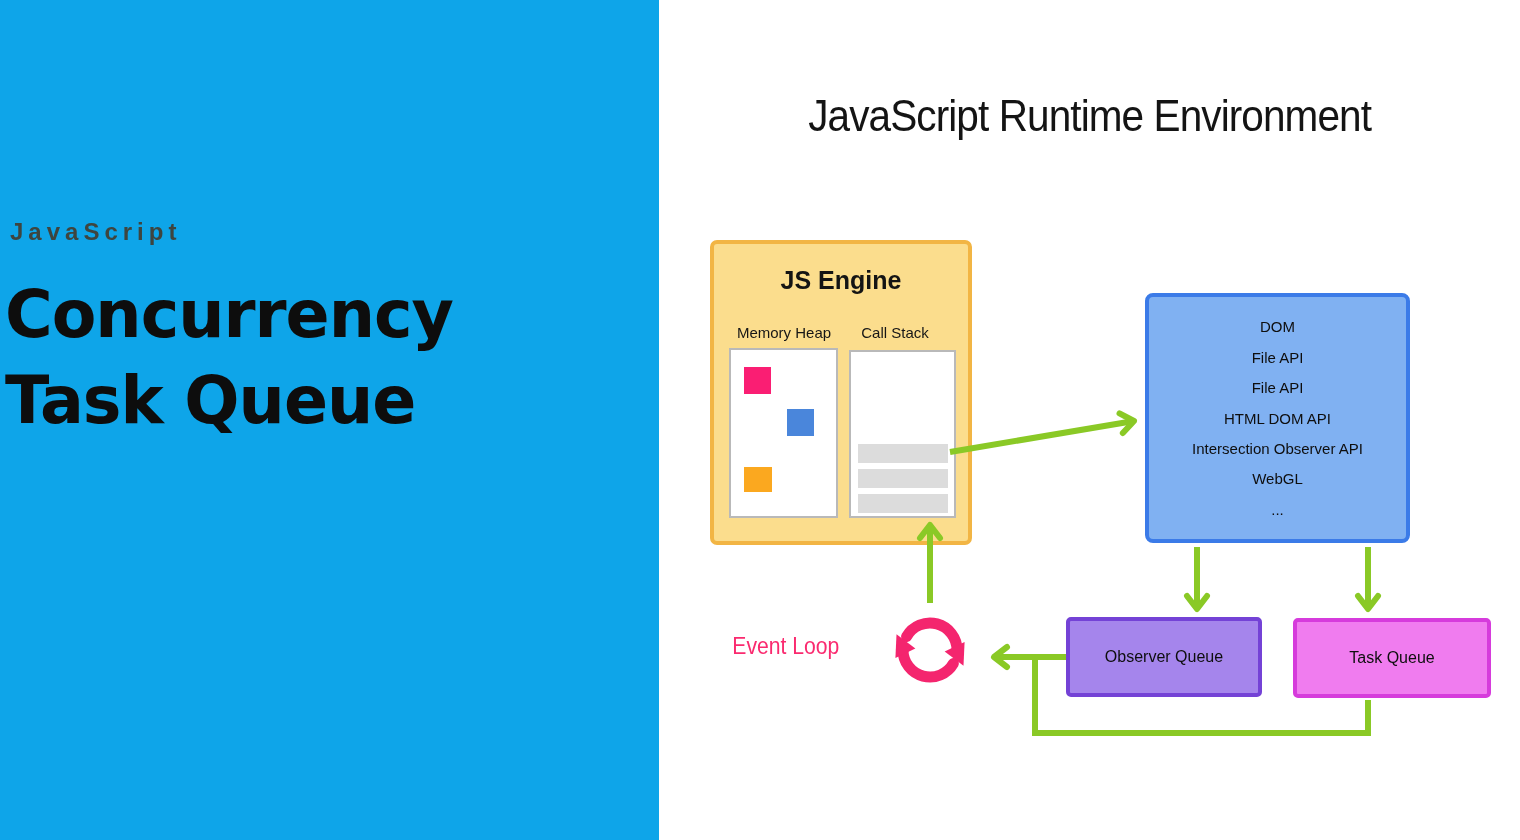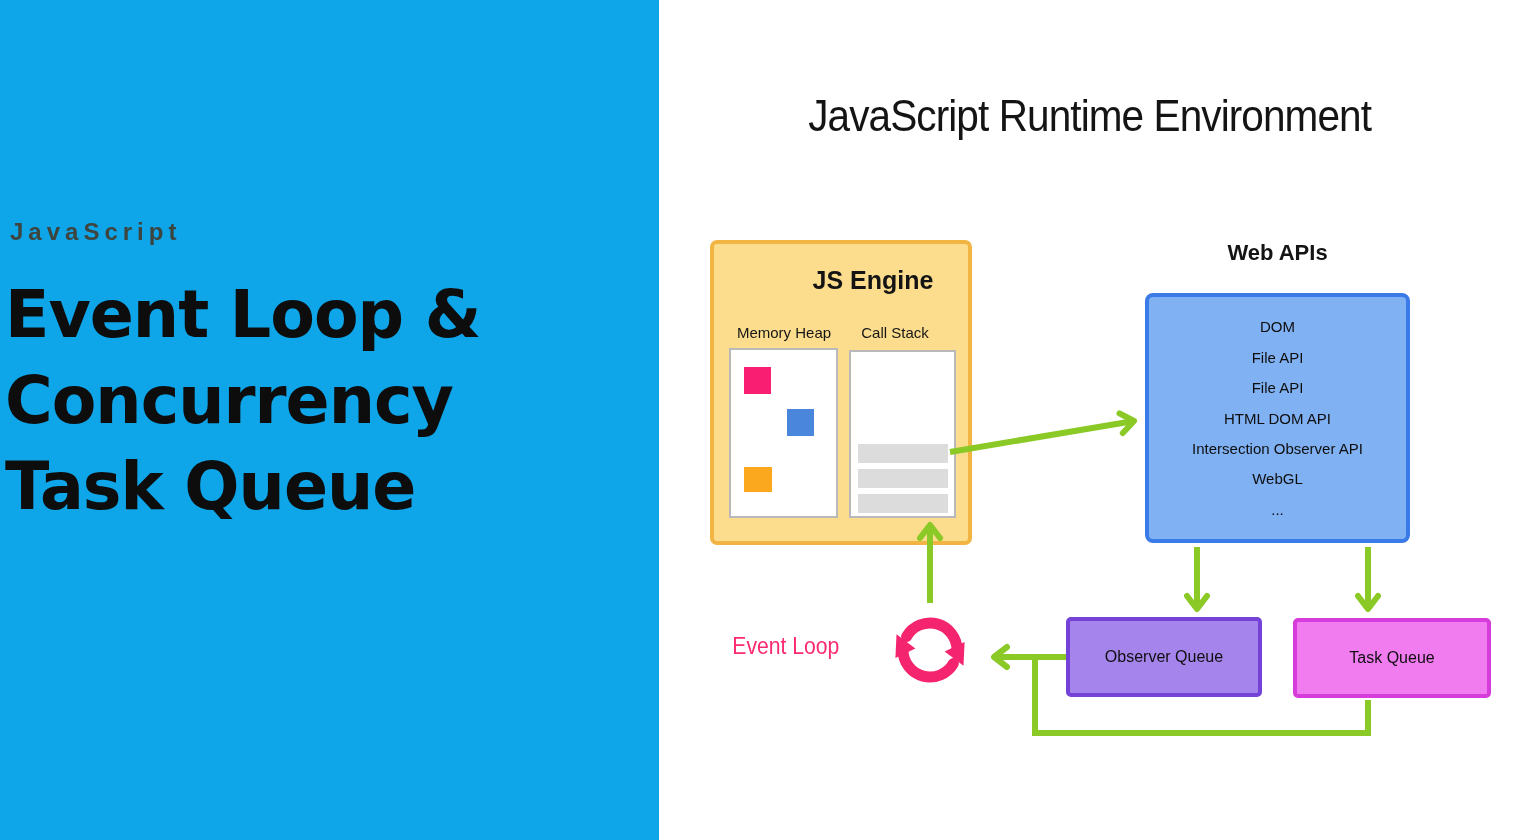--- a/index.html
+++ b/index.html
@@ -38,21 +38,21 @@
   }
   .runtime-title span { display: inline-block; transform: scaleX(0.90); }
 
   
   .js-engine {
     position: absolute; left: 51px; top: 240px; width: 262px; height: 305px;
     background: #FBDD8D; border: 4px solid #F2B544; border-radius: 7px;
   }
   .js-engine-label {
     position: absolute; left: 0; top: 22px; width: 100%; text-align: center;
-    font-size: 25px; font-weight: bold; color: #141414; margin-left: 32px;
+    font-size: 25px; font-weight: bold; color: #141414;
   }
   .sub-label {
     position: absolute; top: 80px; text-align: center;
     font-size: 15px; color: #161616;
   }
   .mem-label  { left: 12px;  width: 116px; }
   .stack-label{ left: 125px; width: 112px; }
   .memory-heap {
     position: absolute; left: 15px; top: 104px; width: 109px; height: 170px;
     background: #ffffff; border: 2px solid #B9B9B9;
@@ -113,21 +113,20 @@
   }
 </style>
 </head>
 <body>
 
 <div class="stage">
 
   <aside class="left-panel">
     <div class="eyebrow">JavaScript</div>
     <h1 class="headline">
-      <div>Event Loop &amp;</div>
       <div>Concurrency</div>
       <div>Task Queue</div>
     </h1>
   </aside>
 
   <main class="right-panel">
 
     <h2 class="runtime-title">
       <span>JavaScript Runtime Environment</span>
     </h2>
@@ -141,21 +140,20 @@
         <div class="heap-block blue"></div>
         <div class="heap-block orange"></div>
       </div>
       <div class="call-stack">
         <div class="stack-frame f1"></div>
         <div class="stack-frame f2"></div>
         <div class="stack-frame f3"></div>
       </div>
     </section>
 
-    <div class="web-apis-label">Web APIs</div>
     <section class="web-apis">
       <div class="api-item">DOM</div>
       <div class="api-item">File API</div>
       <div class="api-item">File API</div>
       <div class="api-item">HTML DOM API</div>
       <div class="api-item">Intersection Observer API</div>
       <div class="api-item">WebGL</div>
       <div class="api-item">...</div>
     </section>
 

